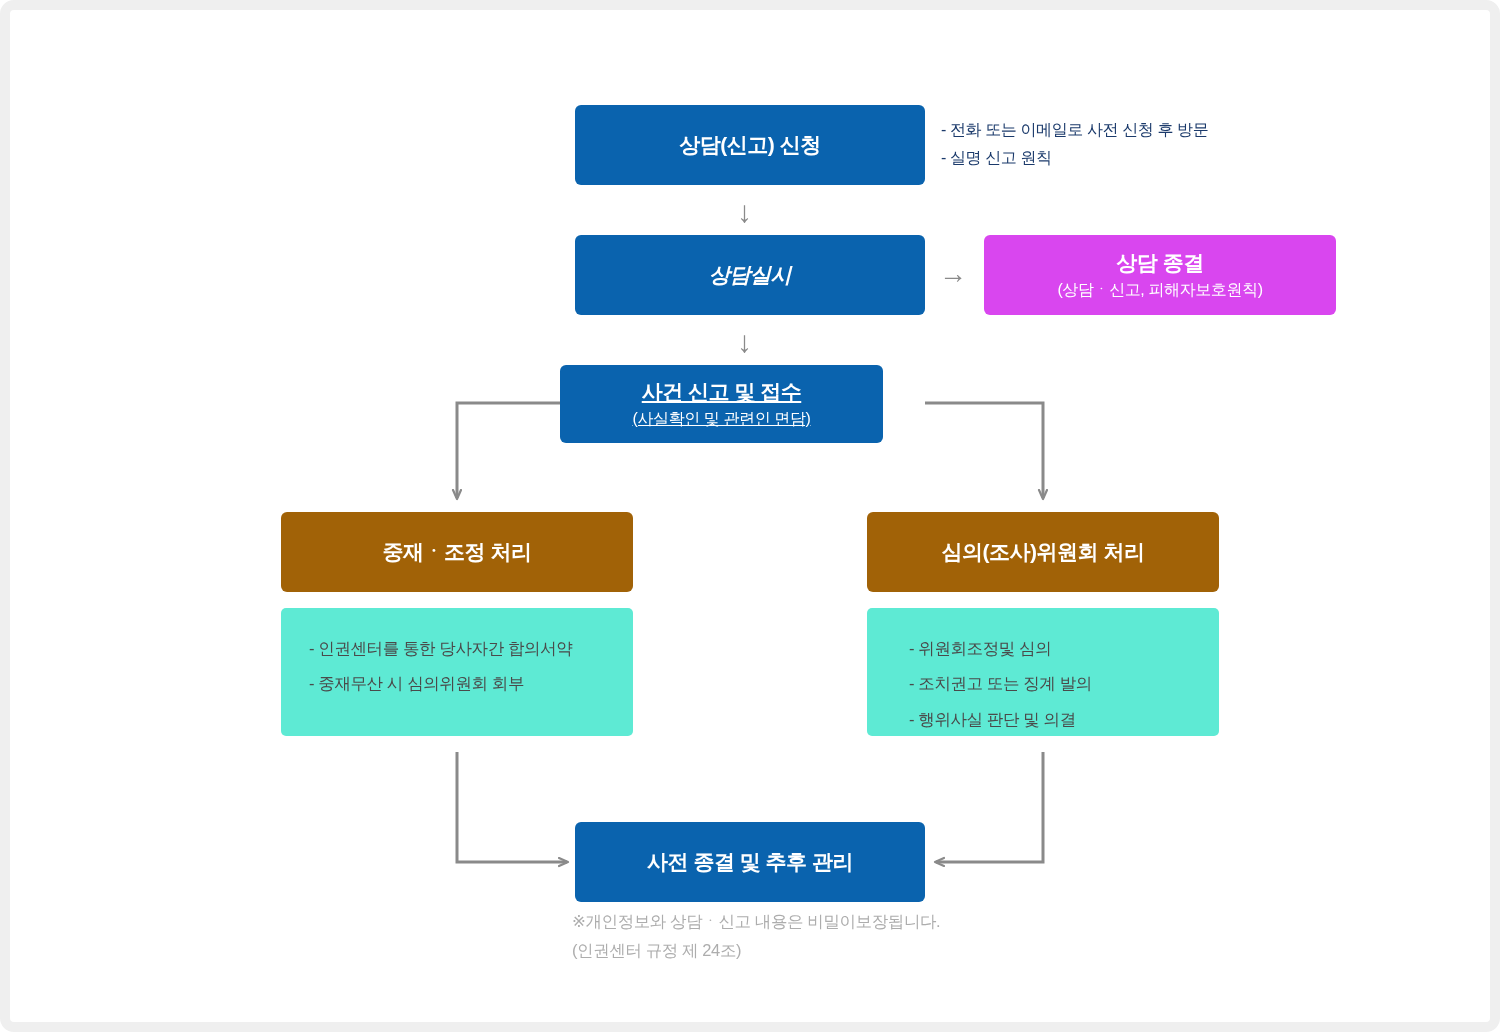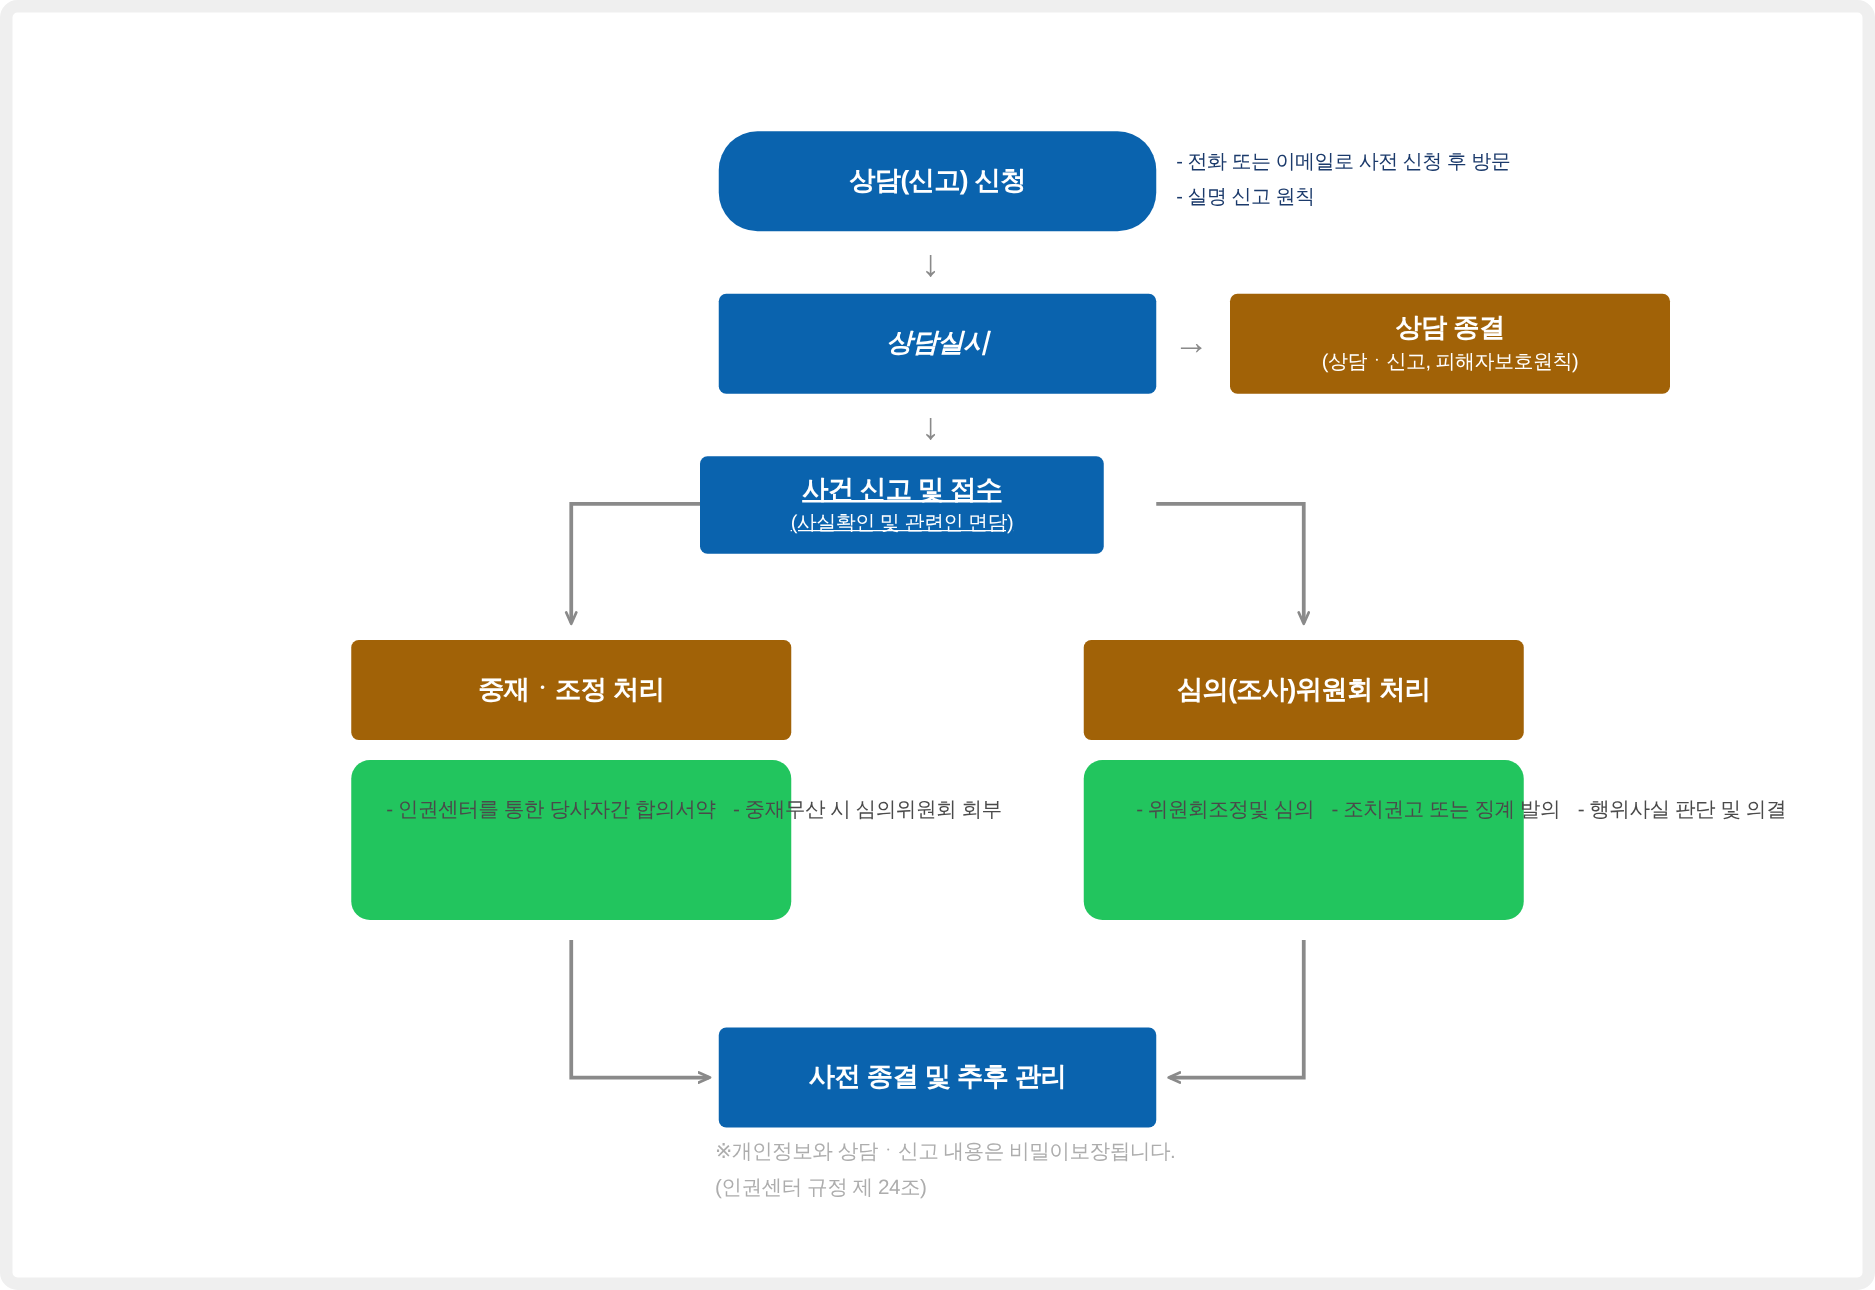--- a/index.html
+++ b/index.html
@@ -55,31 +55,31 @@
     line-height: 1.3;
   }
   .node .sub {
     font-size: 16px;
     font-weight: normal;
     letter-spacing: -0.4px;
     line-height: 1.4;
     margin-top: 3px;
   }
   .blue-dark { background: #0a63ae; }
-  .blue-light { background: #a16207; }
+  .blue-light { background: #d946ef; }
   .teal { background: #a16207; }
 
   .detail-box {
     position: absolute;
     box-sizing: border-box;
-    background: #22c55e;
-    border-radius: 15px;
+    background: #5eead4;
+    border-radius: 5px;
     padding: 30px 28px 20px 28px;
     display: flex;
-    flex-direction: row;
+    flex-direction: column;
     gap: 14px;
   }
   .detail-box .line {
     font-size: 16.5px;
     color: #4a4a4a;
     letter-spacing: -0.4px;
     line-height: 1.3;
     white-space: nowrap;
   }
   .annotation {
@@ -132,21 +132,21 @@
 
     <path d="M575,403 L457,403 L457,498" fill="none" stroke="#8a8a8a" stroke-width="3" marker-end="url(#arrowEnd)"></path>
 
     <path d="M925,403 L1043,403 L1043,498" fill="none" stroke="#8a8a8a" stroke-width="3" marker-end="url(#arrowEnd)"></path>
 
     <path d="M457,752 L457,862 L567,862" fill="none" stroke="#8a8a8a" stroke-width="3" marker-end="url(#arrowEnd)"></path>
 
     <path d="M1043,752 L1043,862 L936,862" fill="none" stroke="#8a8a8a" stroke-width="3" marker-end="url(#arrowEnd)"></path>
   </svg>
 
-  <div class="node blue-dark" style="left:575px; top:105px; width:350px; height:80px;border-radius:31px;">
+  <div class="node blue-dark" style="left:575px; top:105px; width:350px; height:80px;">
     <div class="title">상담(신고) 신청</div>
   </div>
 
   <div class="annotation" style="left:941px; top:120px;">
     <div class="line">- 전화 또는 이메일로 사전 신청 후 방문</div>
     <div class="line">- 실명 신고 원칙</div>
   </div>
 
   <div class="glyph-arrow" style="left:737px; top:197px;">↓</div>
 

